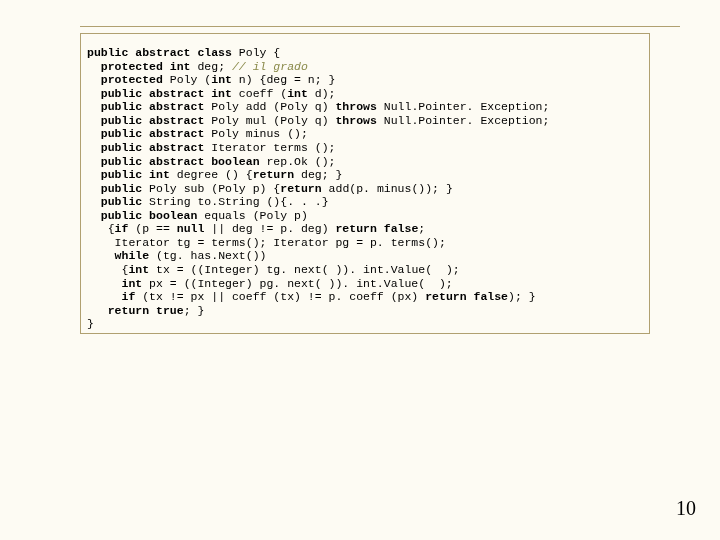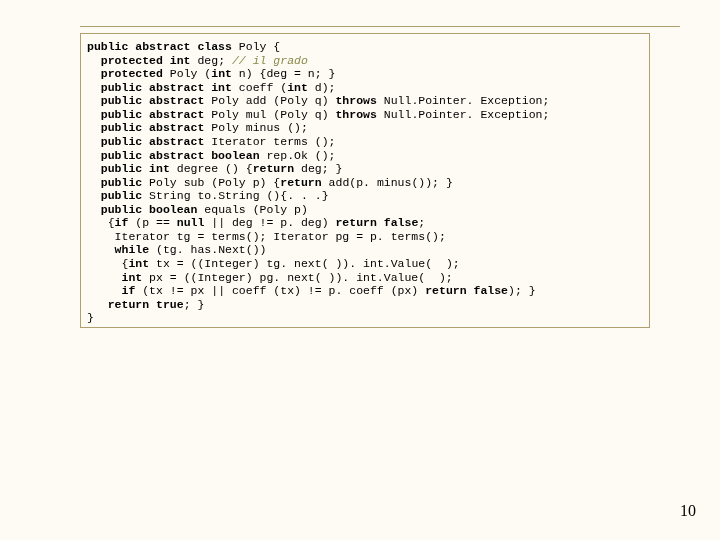--- a/index.html
+++ b/index.html
@@ -30,40 +30,40 @@
     font-family: "Courier New", Courier, monospace;
     font-size: 36px;
   }
   .hr {
     border: none;
     border-top: 1px solid #b0a070;
     margin: 6px 0 6px 0;
   }
   .codebox {
     border: 1px solid #b0a070;
-    padding: 6px 6px 2px 6px;
+    padding: 12px 6px 2px 6px;
     margin-right: 30px;
     background: #fdfbf3;
   }
   pre.code {
     margin: 0;
     font-family: "Courier New", Courier, monospace;
     font-size: 11.5px;
     line-height: 1.18;
     white-space: pre;
     color: #000;
   }
   pre.code .kw { font-weight: bold; }
   pre.code .cm { color: #8a8a4a; font-style: italic; }
   .pagenum {
     position: absolute;
     right: 24px;
     bottom: 20px;
     font-family: "Times New Roman", serif;
-    font-size: 16px;
+    font-size: 20px;
     color: #000;
   }
 </style>
 </head>
 <body>
 
 <div class="slide">
   <hr class="hr">
   <div class="codebox">
 <pre class="code"><span class="kw">public abstract class</span><span> Poly {</span>

